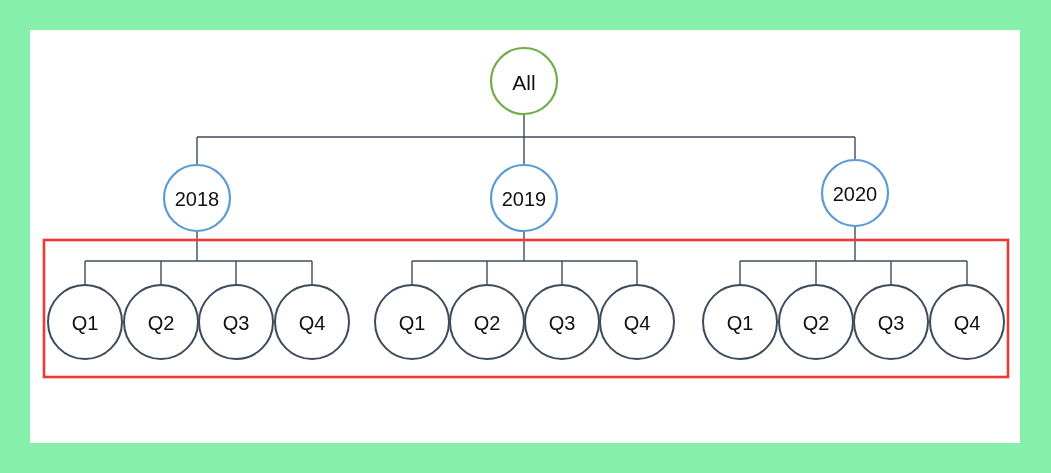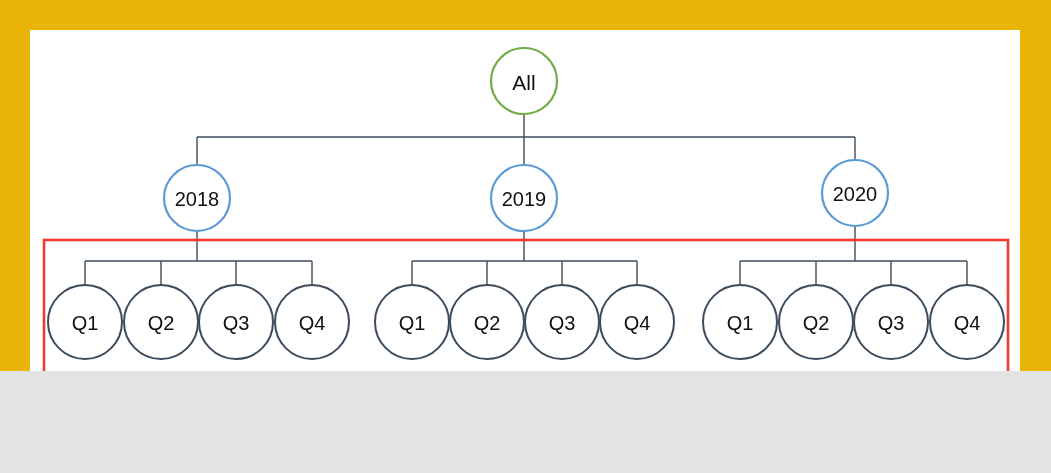--- a/index.html
+++ b/index.html
@@ -4,22 +4,22 @@
 <style>
   html, body {
     margin: 0;
     padding: 0;
     background: #e3e3e3;
     font-family: "Liberation Sans", sans-serif;
   }
   #stage {
     position: relative;
     width: 1051px;
-    height: 371px;
-    background: #eab308;
+    height: 473px;
+    background: #86efac;
     overflow: hidden;
   }
   #canvas {
     position: absolute;
     left: 30px;
     top: 30px;
     width: 990px;
     height: 413px;
     background: #ffffff;
   }

